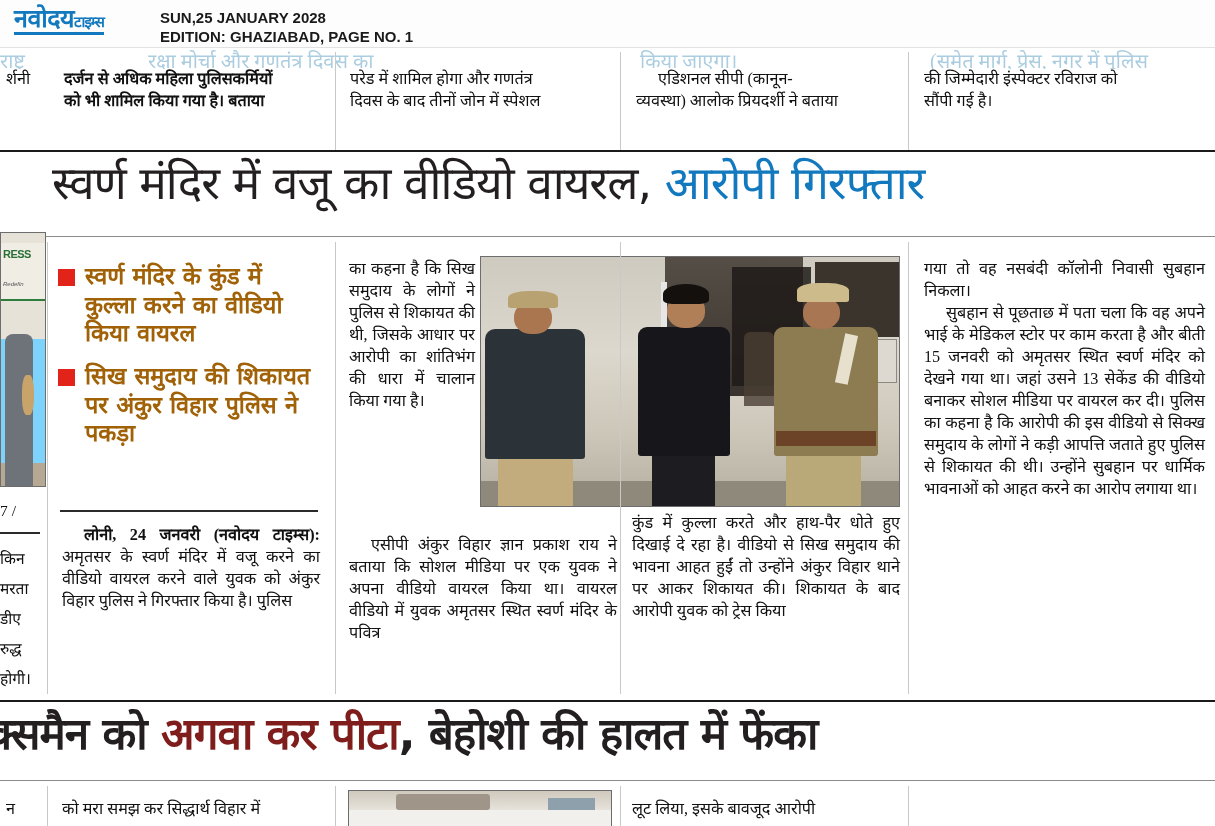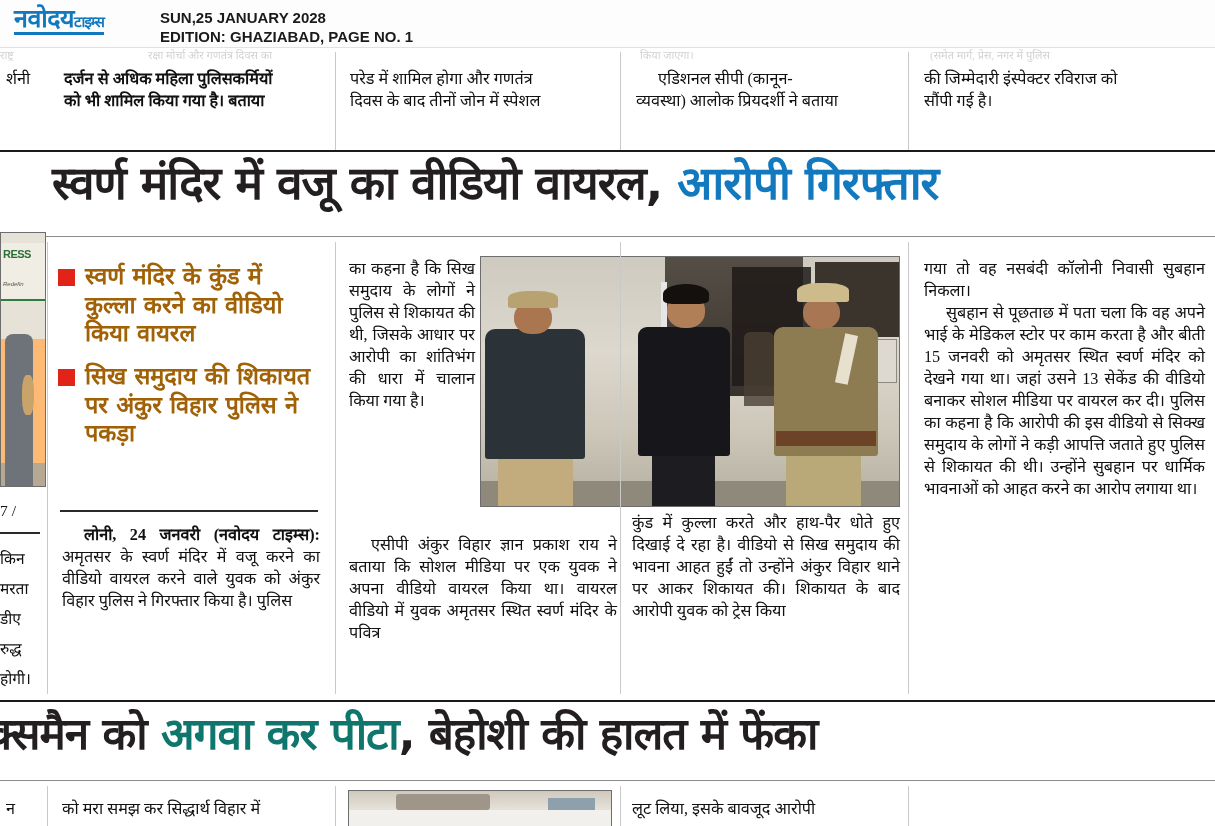--- a/index.html
+++ b/index.html
@@ -35,31 +35,31 @@
     line-height:1.27;
   }
 
   
   .col{position:absolute;color:#111;font-size:16.2px;line-height:1.36;text-align:justify;}
   .col p{margin:0 0 0 4px;}
   .indent{text-indent:22px;}
 
   
   .topfade{position:absolute;top:47px;left:0;width:1215px;height:22px;overflow:hidden;opacity:.33;}
-  .topfade .frag{position:absolute;font-size:11px;color:#737373;white-space:nowrap;}
+  .topfade .frag{position:absolute;font-size:20px;color:#0369a1;white-space:nowrap;}
 
   
   .vrule{position:absolute;width:1px;background:#c9c9c9;}
 
   
   .headline-band{position:absolute;left:0;top:160px;width:1215px;height:70px;}
   .headline{
     position:absolute;left:52px;top:0px;
     font-family:"DejaVu Sans", sans-serif;
-    font-weight:bold;font-size:46px;line-height:1;
+    font-weight:normal;font-size:46px;line-height:1;
     color:#231f20;white-space:nowrap;letter-spacing:-1px;
   }
   .headline .hl-blue{color:#1279be;}
   .headline-rule-top{position:absolute;left:0;top:150px;width:1215px;height:2px;background:#1a1a1a;}
   .headline-rule-bot{position:absolute;left:0;top:236px;width:1215px;height:1px;background:#8c8c8c;}
 
   
   .bullets{position:absolute;left:58px;top:262px;width:262px;}
   .bullet{display:flex;align-items:flex-start;margin-bottom:14px;}
   .sq{width:17px;height:17px;background:#e2231a;flex:0 0 17px;margin-top:7px;margin-right:10px;}
@@ -103,27 +103,27 @@
   .p-bg{position:absolute;left:63%;top:30%;width:7%;height:30%;background:#4a3f33;opacity:.8;border-radius:6px 6px 0 0;}
 
   
   .bot-rule-top{position:absolute;left:0;top:700px;width:1215px;height:2px;background:#1a1a1a;}
   .bot-head{
     position:absolute;left:-12px;top:712px;
     font-family:"DejaVu Sans", sans-serif;
     font-weight:bold;font-size:44px;line-height:1;
     color:#231f20;white-space:nowrap;letter-spacing:-1px;
   }
-  .bot-head .hl-blue{color:#0f766e;}
+  .bot-head .hl-blue{color:#7f1d1d;}
   .bot-rule-bot{position:absolute;left:0;top:780px;width:1215px;height:1px;background:#8c8c8c;}
 
   
   .sidephoto{
     position:absolute;left:0px;top:232px;width:44px;height:253px;
-    border:1px solid #6d6d6d;overflow:hidden;background:#fdba74;
+    border:1px solid #6d6d6d;overflow:hidden;background:#7dd3fc;
   }
   .sp-sky{position:absolute;left:0;top:0;width:100%;height:42%;background:#e7e2d8;}
   .sp-banner{position:absolute;left:0;top:4%;width:100%;height:22%;background:#f0ede4;border-bottom:2px solid #2f7d3c;}
   .sp-banner-txt{position:absolute;left:2px;top:6%;font-family:"Liberation Sans",sans-serif;
     font-weight:bold;font-size:11px;color:#2b6f36;letter-spacing:-.5px;}
   .sp-banner-txt2{position:absolute;left:2px;top:19%;font-family:"Liberation Sans",sans-serif;
     font-style:italic;font-size:6px;color:#555;}
   .sp-person{position:absolute;left:10%;top:40%;width:62%;height:60%;background:#6e737a;border-radius:8px 8px 0 0;}
   .sp-legs{position:absolute;left:16%;top:72%;width:46%;height:28%;background:#5e6c83;}
   .sp-ground{position:absolute;left:0;bottom:0;width:100%;height:9%;background:#b6a892;}

